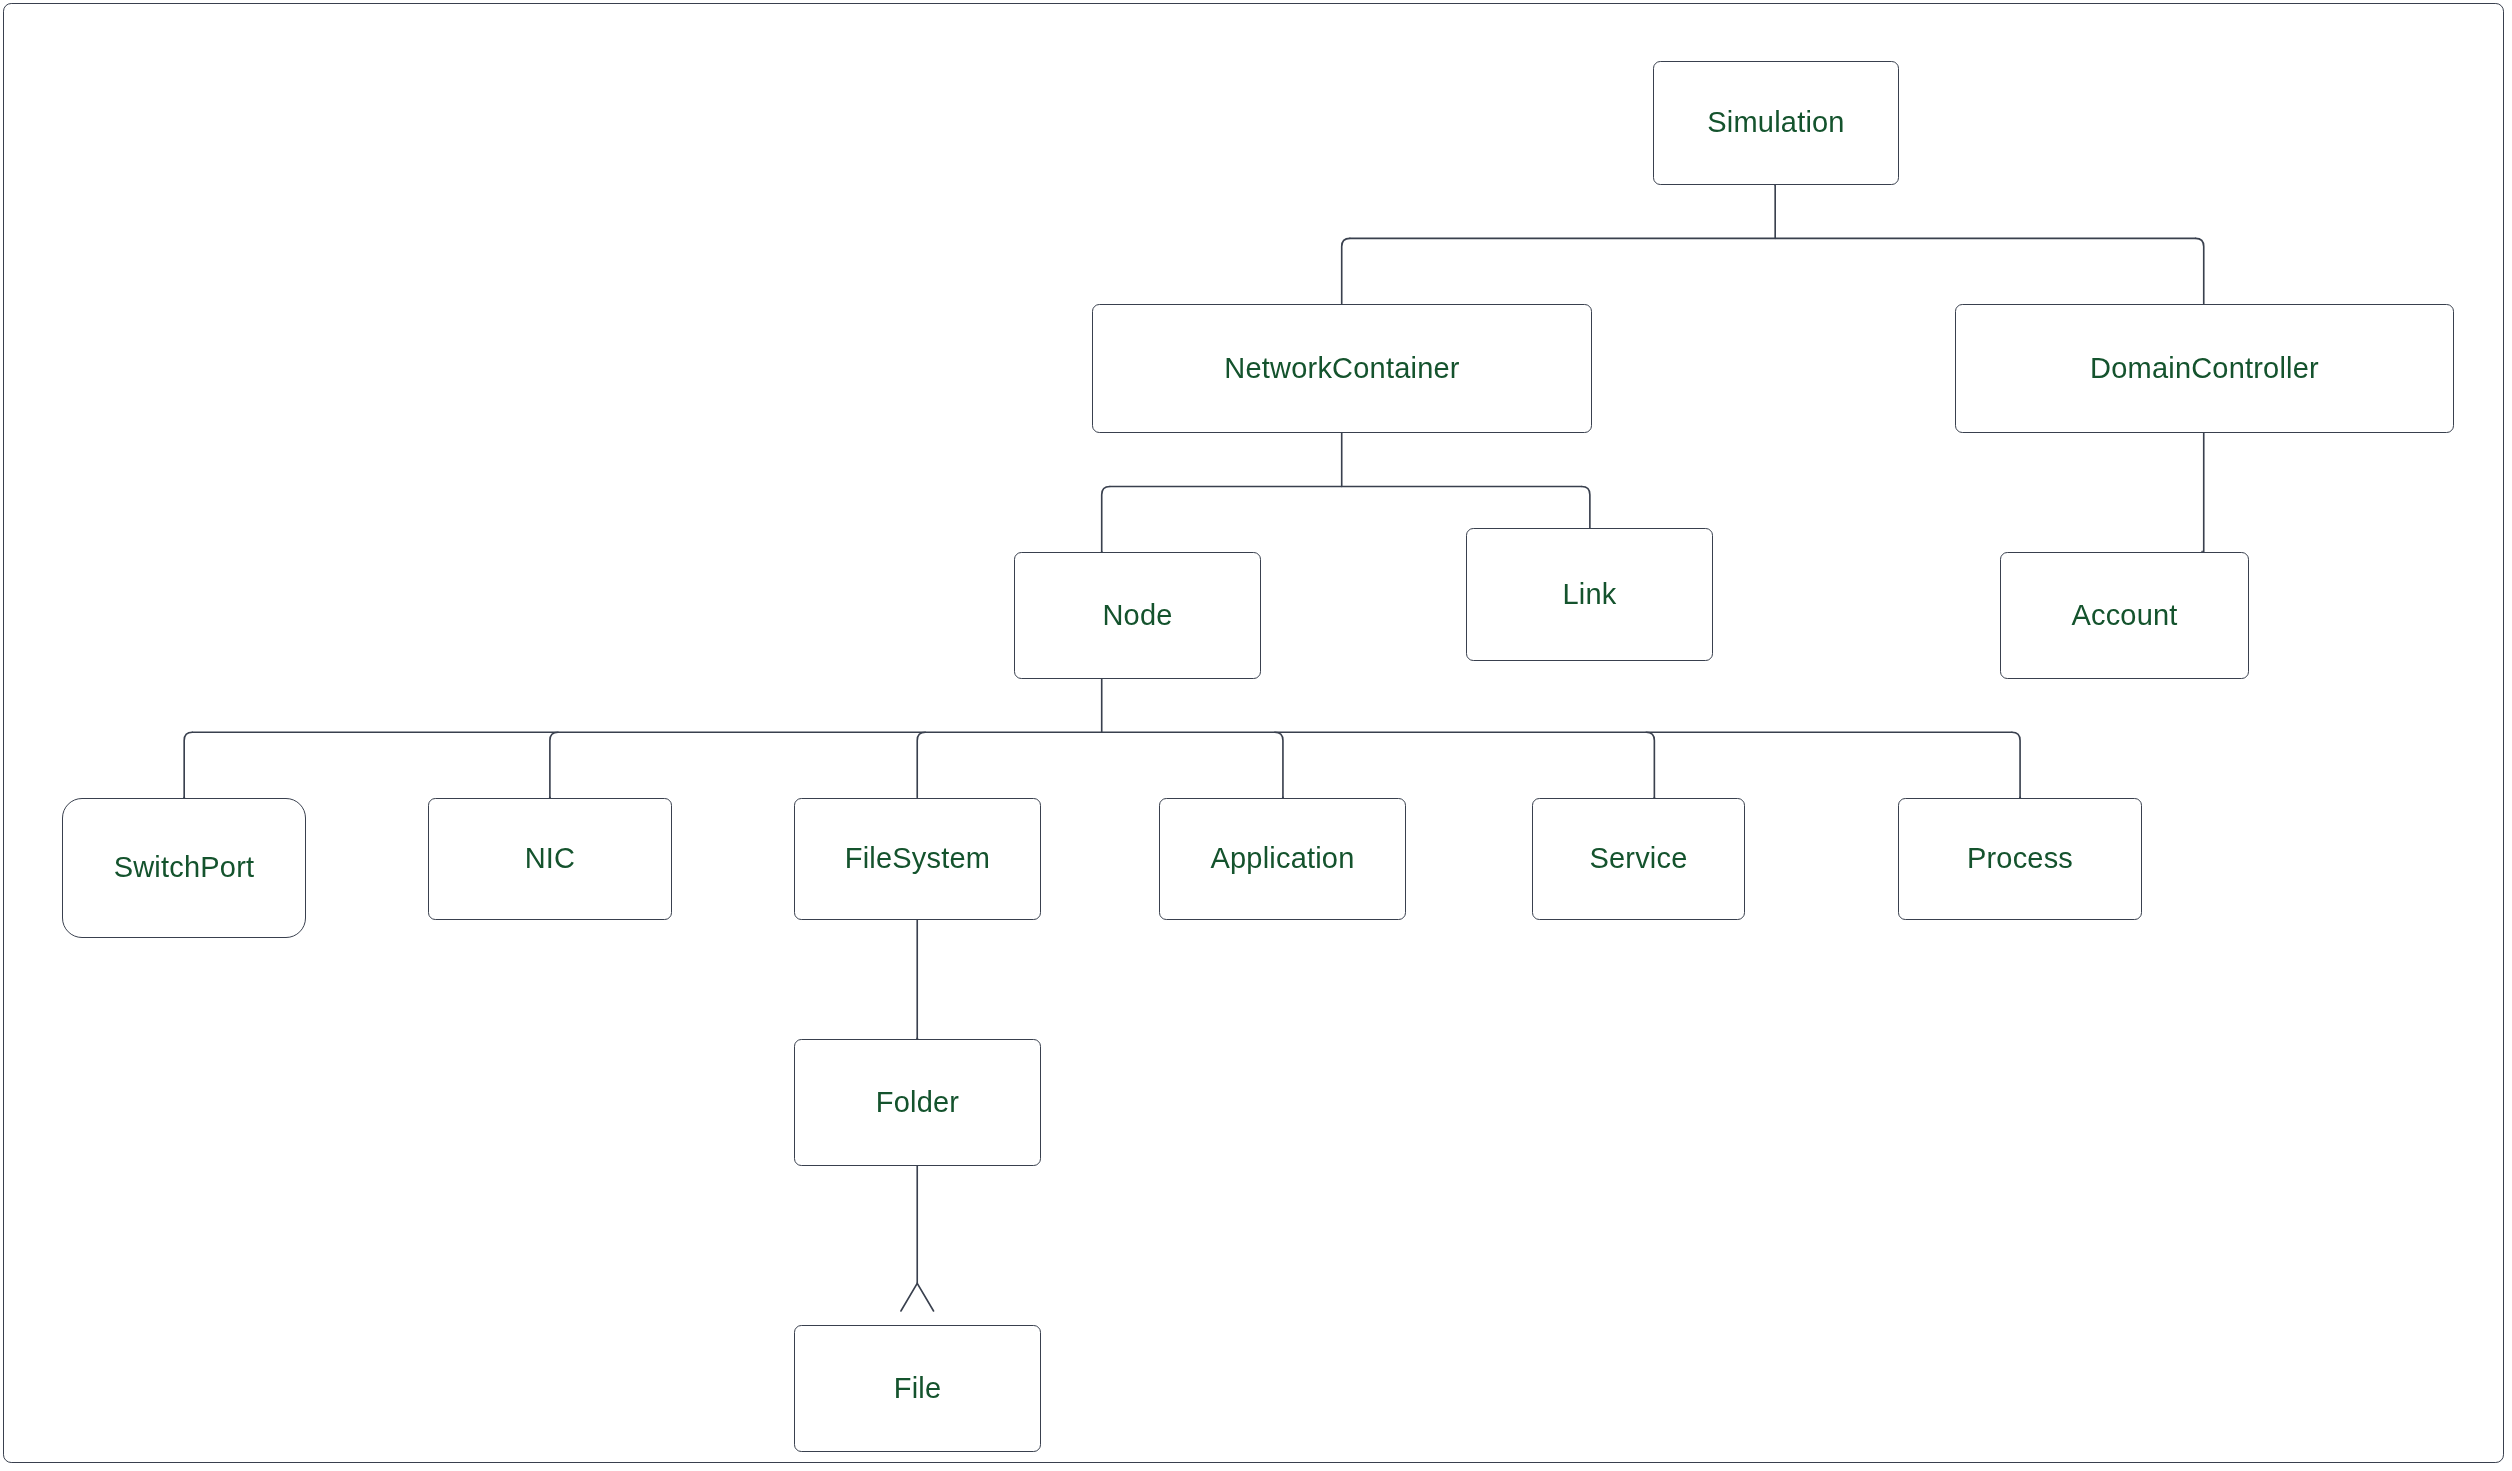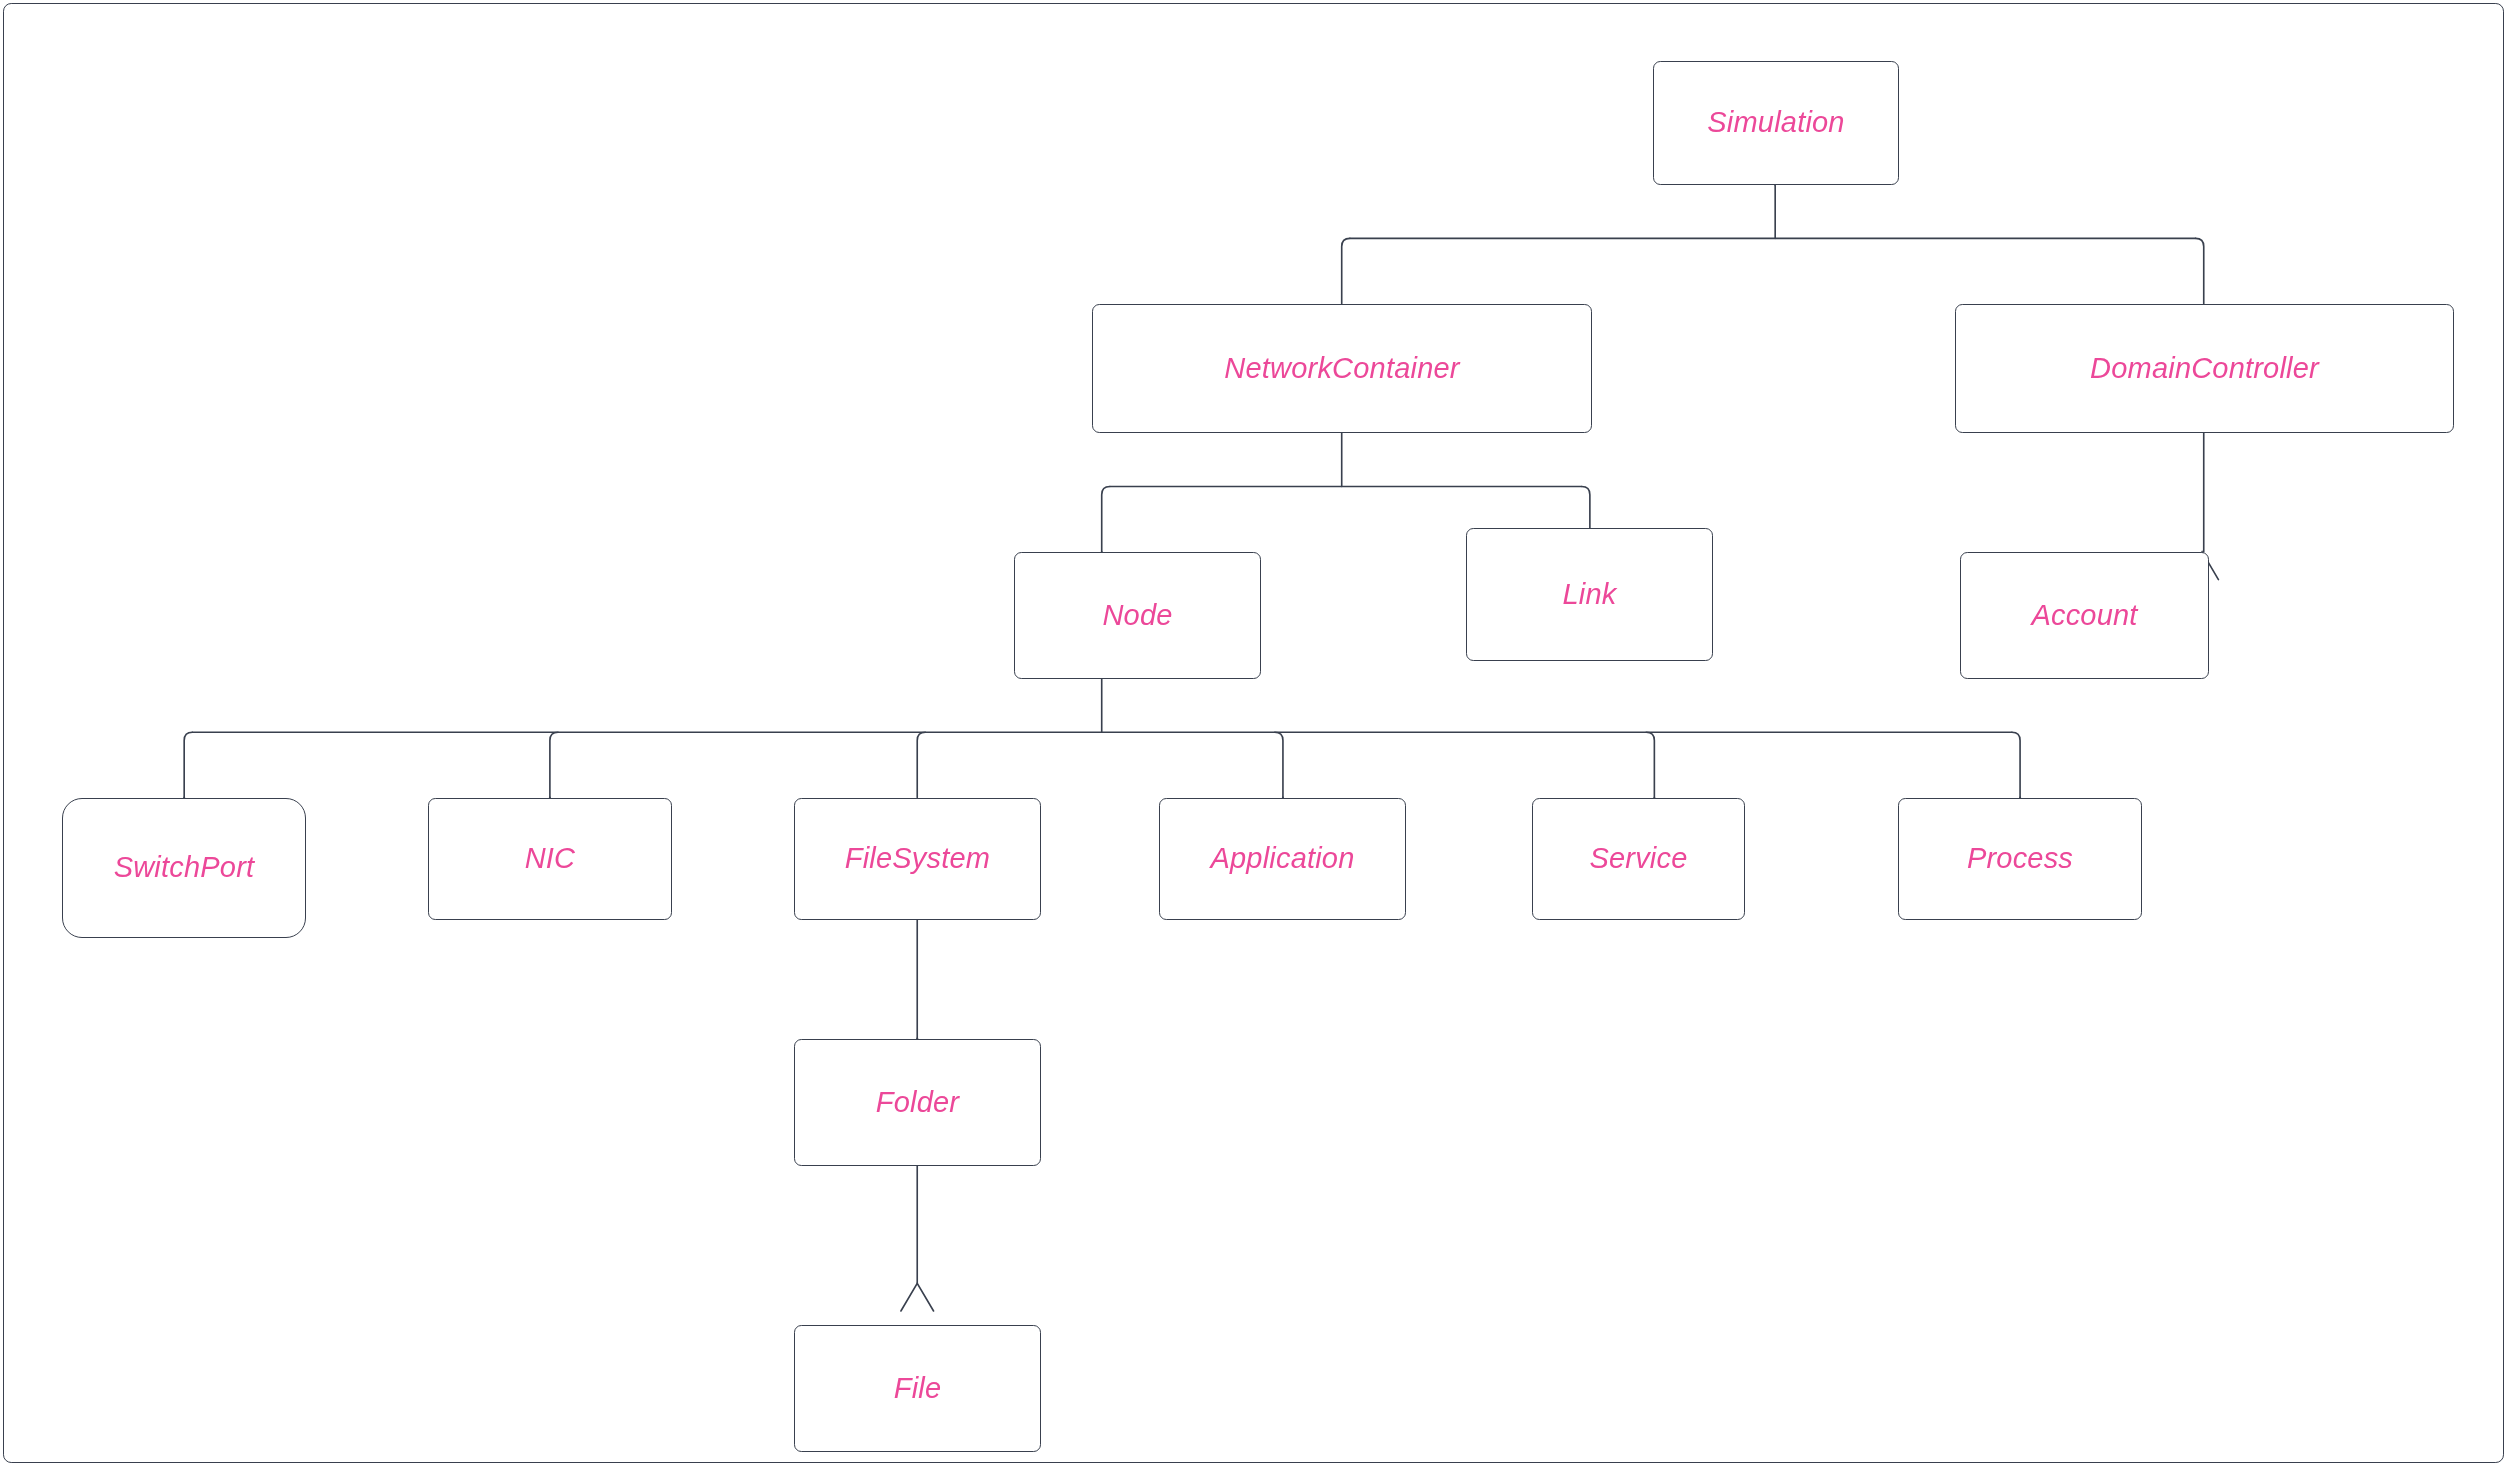--- a/index.html
+++ b/index.html
@@ -30,27 +30,26 @@
   }
   .node-box{
     position:absolute;
     box-sizing:border-box;
     border:1.6px solid #39404e;
     border-radius:7.3px;
     background:#ffffff;
     display:flex;
     align-items:center;
     justify-content:center;
-    color:#ec4899;
+    color:#14532d;
     font-size:29px;
     font-weight:400;
     letter-spacing:0.2px;
     line-height:1.1;
     white-space:nowrap;
-    font-style:italic;
   }
 </style>
 </head>
 <body>
 
 <div id="canvas">
   <div id="canvas-frame"></div>
   <svg id="edge-layer" viewBox="0 0 3077 1802" xmlns="http://www.w3.org/2000/svg">
       <path d="M 2174.5 227 L 2174.5 292" fill="none" stroke="#39404e" stroke-width="2" stroke-linecap="round" stroke-linejoin="round"></path>
       <path d="M 1653.5 292 L 2689.5 292" fill="none" stroke="#39404e" stroke-width="2" stroke-linecap="round" stroke-linejoin="round"></path>
@@ -91,21 +90,21 @@
     </div>
     <div class="node-box" style="left: 1955px; top: 304px; width: 499px; height: 129px;">
       <span>DomainController</span>
     </div>
     <div class="node-box" style="left: 978px; top: 552px; width: 247px; height: 127px; margin-left: 36px;">
       <span>Node</span>
     </div>
     <div class="node-box" style="left: 1466px; top: 528px; width: 247px; height: 133px;">
       <span>Link</span>
     </div>
-    <div class="node-box" style="left: 1960px; top: 552px; width: 249px; height: 127px;">
+    <div class="node-box" style="left: 2000px; top: 552px; width: 249px; height: 127px;">
       <span>Account</span>
     </div>
     <div class="node-box" style="left: 62px; top: 798px; width: 244px; height: 140px; border-radius: 20px;">
       <span>SwitchPort</span>
     </div>
     <div class="node-box" style="left: 428px; top: 798px; width: 244px; height: 122px;">
       <span>NIC</span>
     </div>
     <div class="node-box" style="left: 794px; top: 798px; width: 247px; height: 122px;">
       <span>FileSystem</span>

